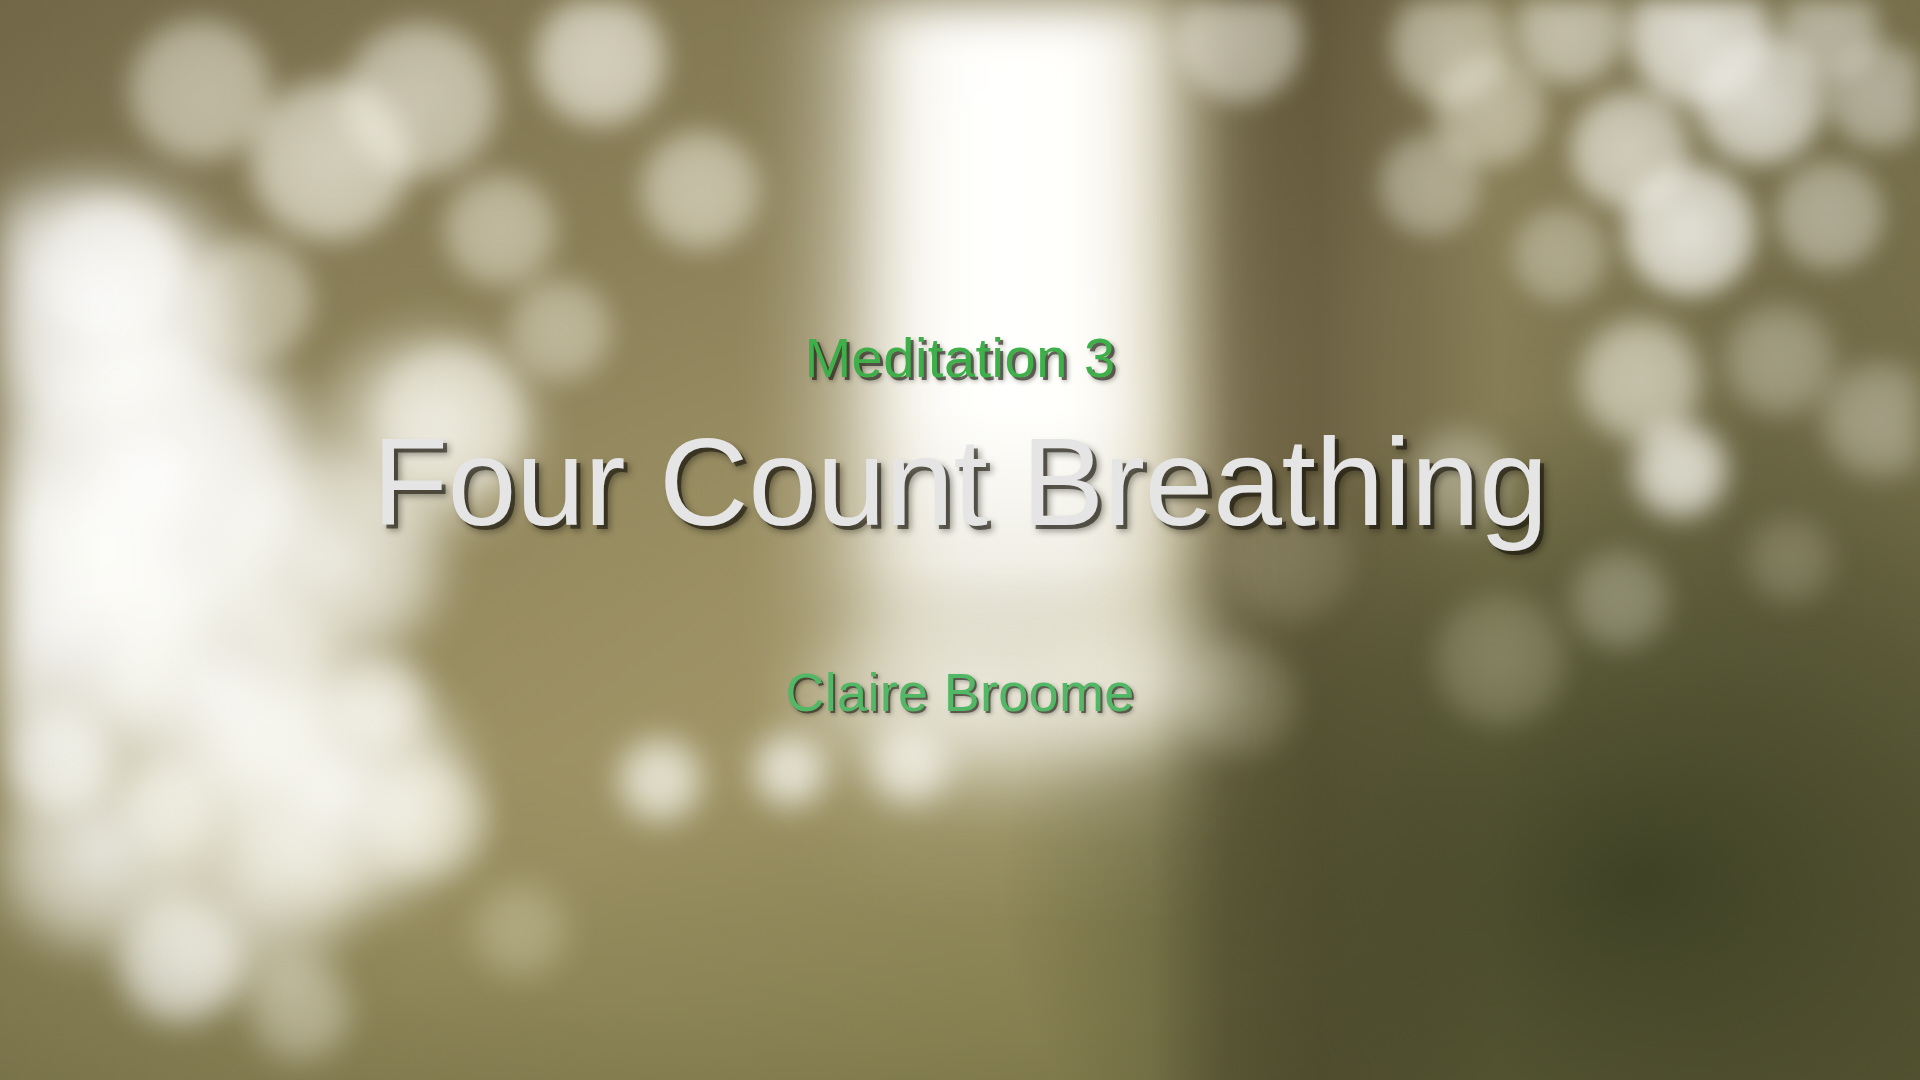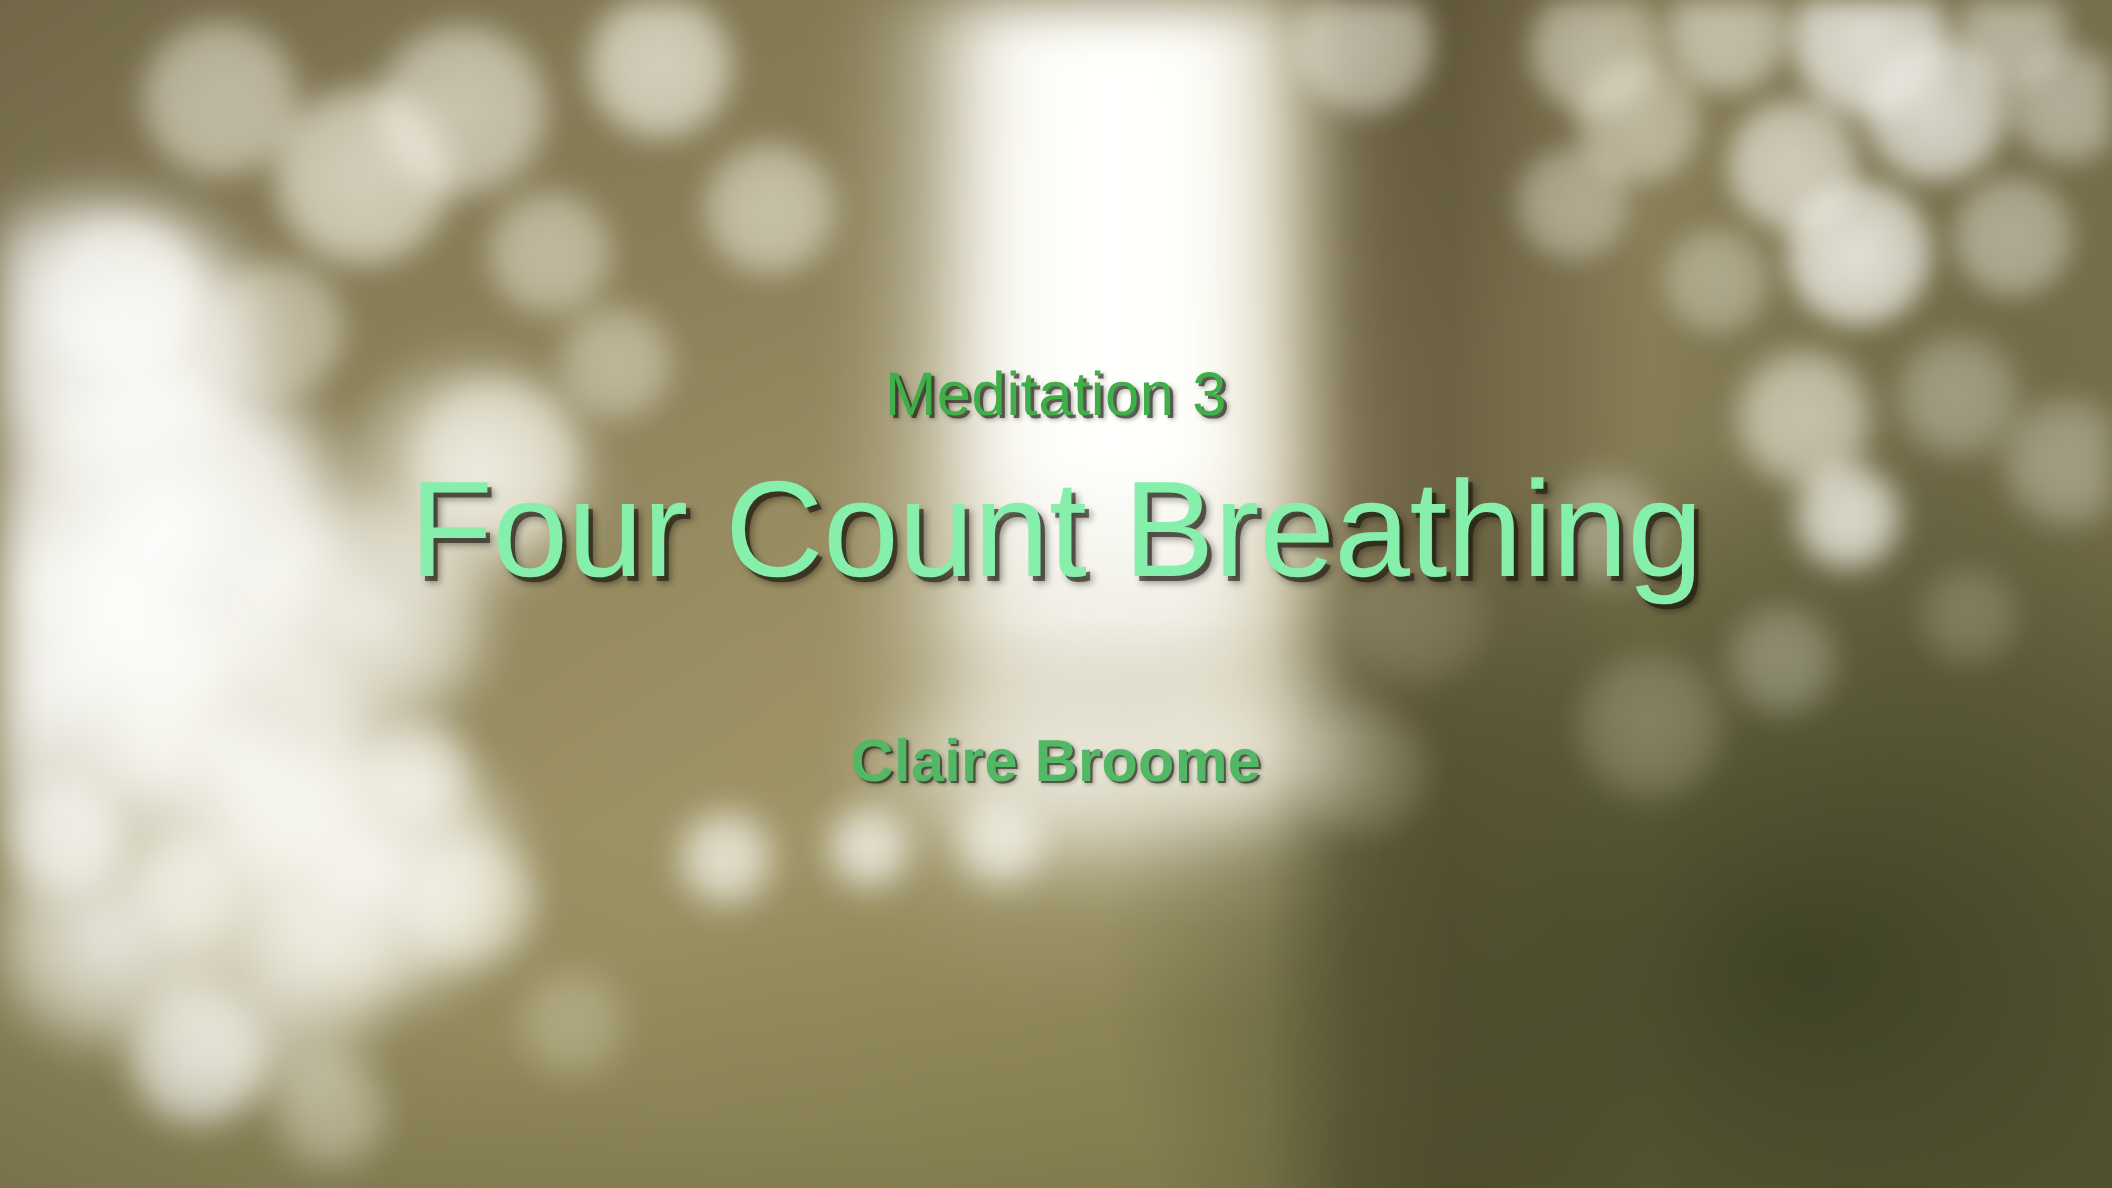--- a/index.html
+++ b/index.html
@@ -208,33 +208,33 @@
 
   #main-title {
     position: absolute;
     top: 420px;
     left: 0;
     right: 0;
     font-size: 124px;
     line-height: 1;
     font-weight: 400;
     letter-spacing: -0.5px;
-    color: #86efac;
+    color: #e5e5e5;
     text-shadow: 4px 4px 0 rgba(26,24,14,0.60), 6px 6px 7px rgba(18,16,8,0.42);
     white-space: nowrap;
   }
 
   #byline {
     position: absolute;
     top: 665px;
     left: 0;
     right: 0;
     font-size: 54px;
     line-height: 1;
-    font-weight: 700;
+    font-weight: 400;
     letter-spacing: 0.3px;
     color: #52b865;
     text-shadow: 2px 2px 0 rgba(30,28,18,0.58), 3px 3px 4px rgba(20,18,10,0.36);
     white-space: nowrap;
   }
 </style>
 </head>
 <body>
 
 <div id="slide">

